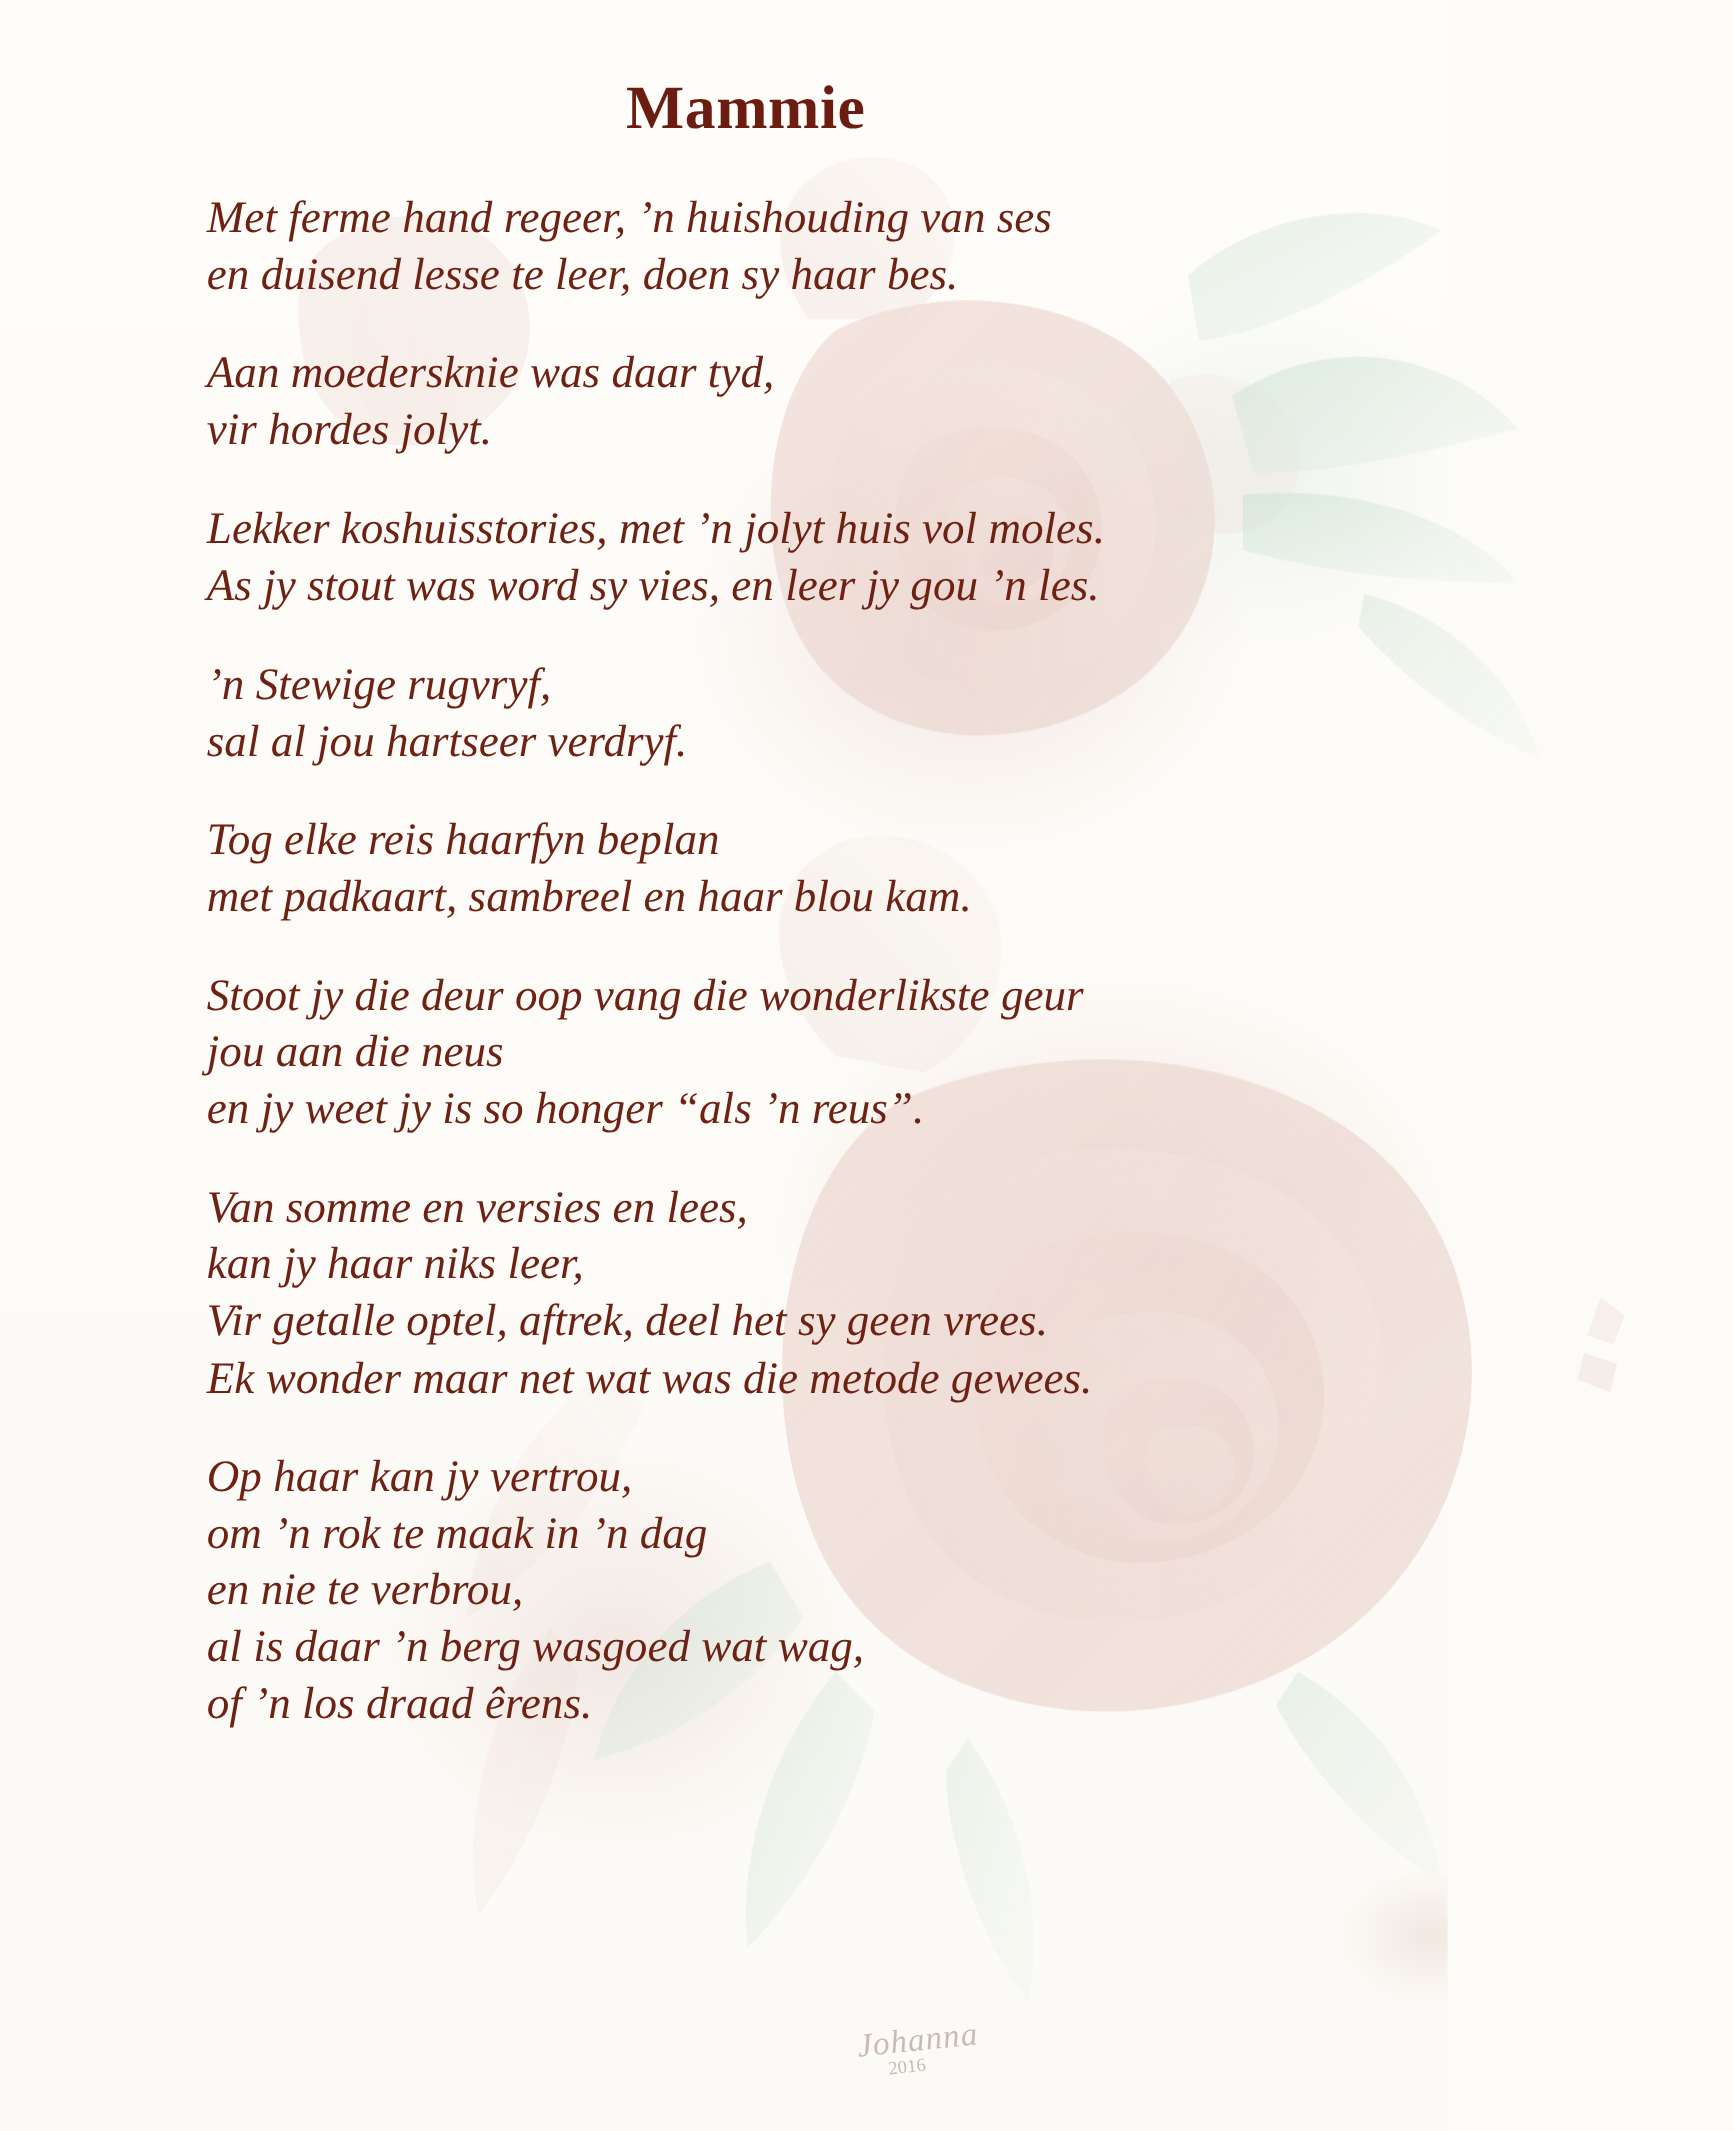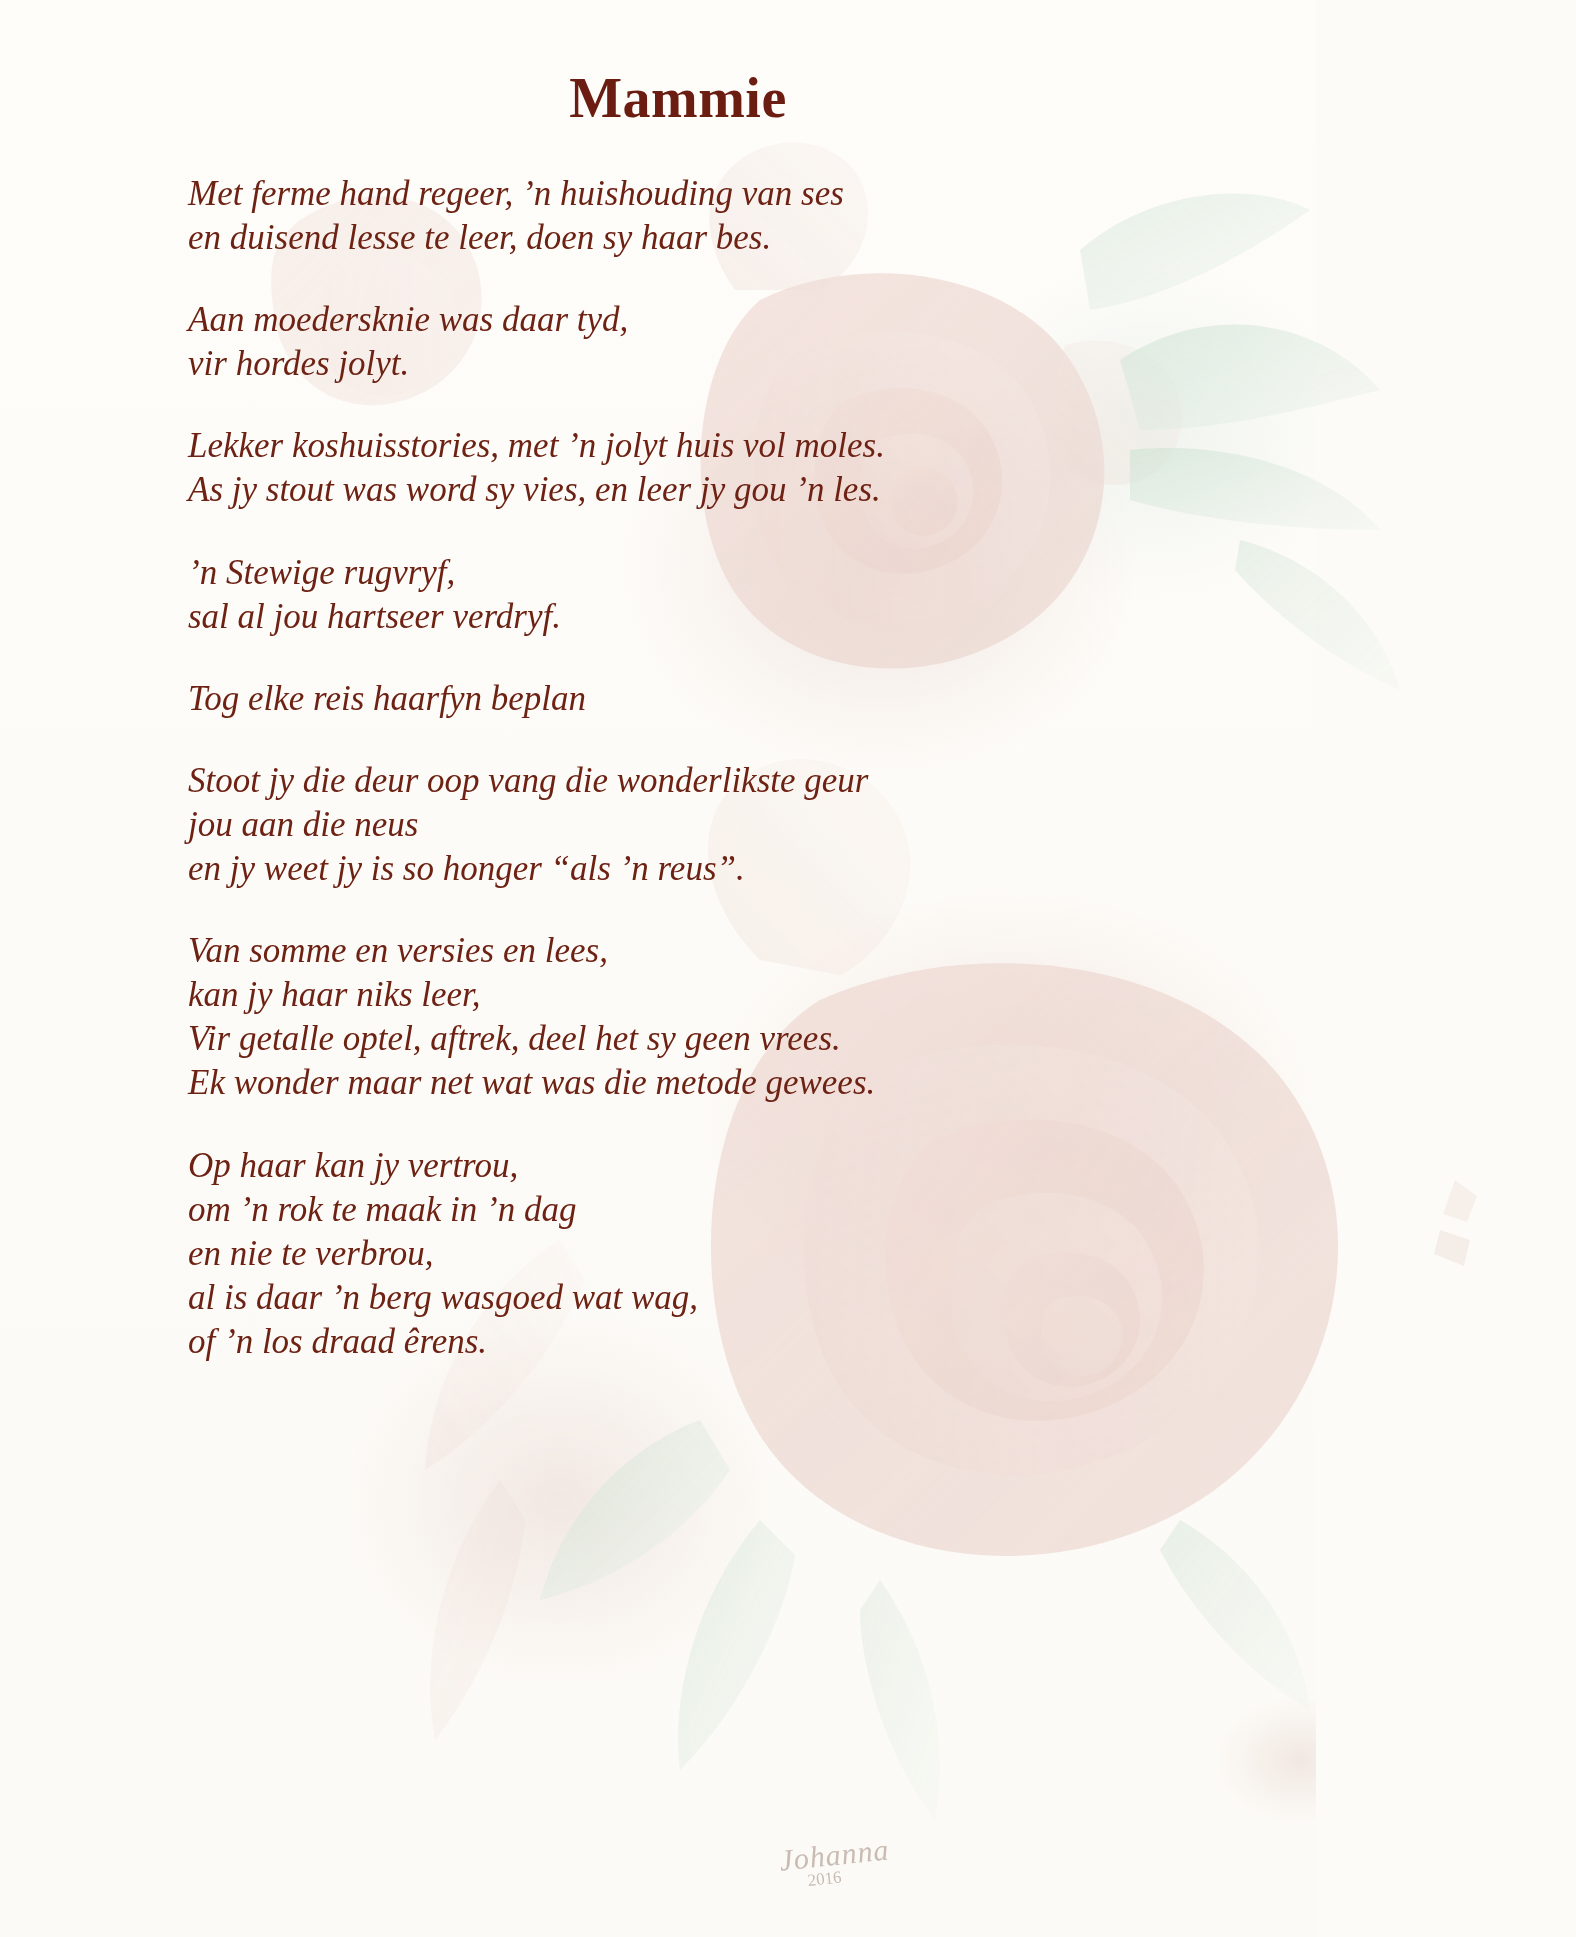--- a/index.html
+++ b/index.html
@@ -55,21 +55,21 @@
   .stanzas {
     padding-left: 188px;
     padding-right: 60px;
   }
   .stanza {
     margin-bottom: 38px;
   }
   .line {
     font-family: "Liberation Serif", serif;
     font-style: italic;
-    font-size: 35px;
+    font-size: 41px;
     line-height: 1.26;
     color: #6d2214;
     white-space: pre;
   }
   .signature {
     position: absolute;
     left: 780px;
     top: 1838px;
     z-index: 4;
     color: #b8a79c;
@@ -180,20 +180,21 @@
       </div>
 
       <div class="stanza">
         <div class="line">’n Stewige rugvryf,</div>
         <div class="line">sal al jou hartseer verdryf.</div>
       </div>
 
 
       <div class="stanza">
         <div class="line">Tog elke reis haarfyn beplan</div>
+        <div class="line">met padkaart, sambreel en haar blou kam.</div>
       </div>
 
       <div class="stanza">
         <div class="line">Stoot jy die deur oop vang die wonderlikste geur</div>
         <div class="line">jou aan die neus</div>
         <div class="line">en jy weet jy is so honger “als ’n reus”.</div>
       </div>
 
       <div class="stanza">
         <div class="line">Van somme en versies en lees,</div>

